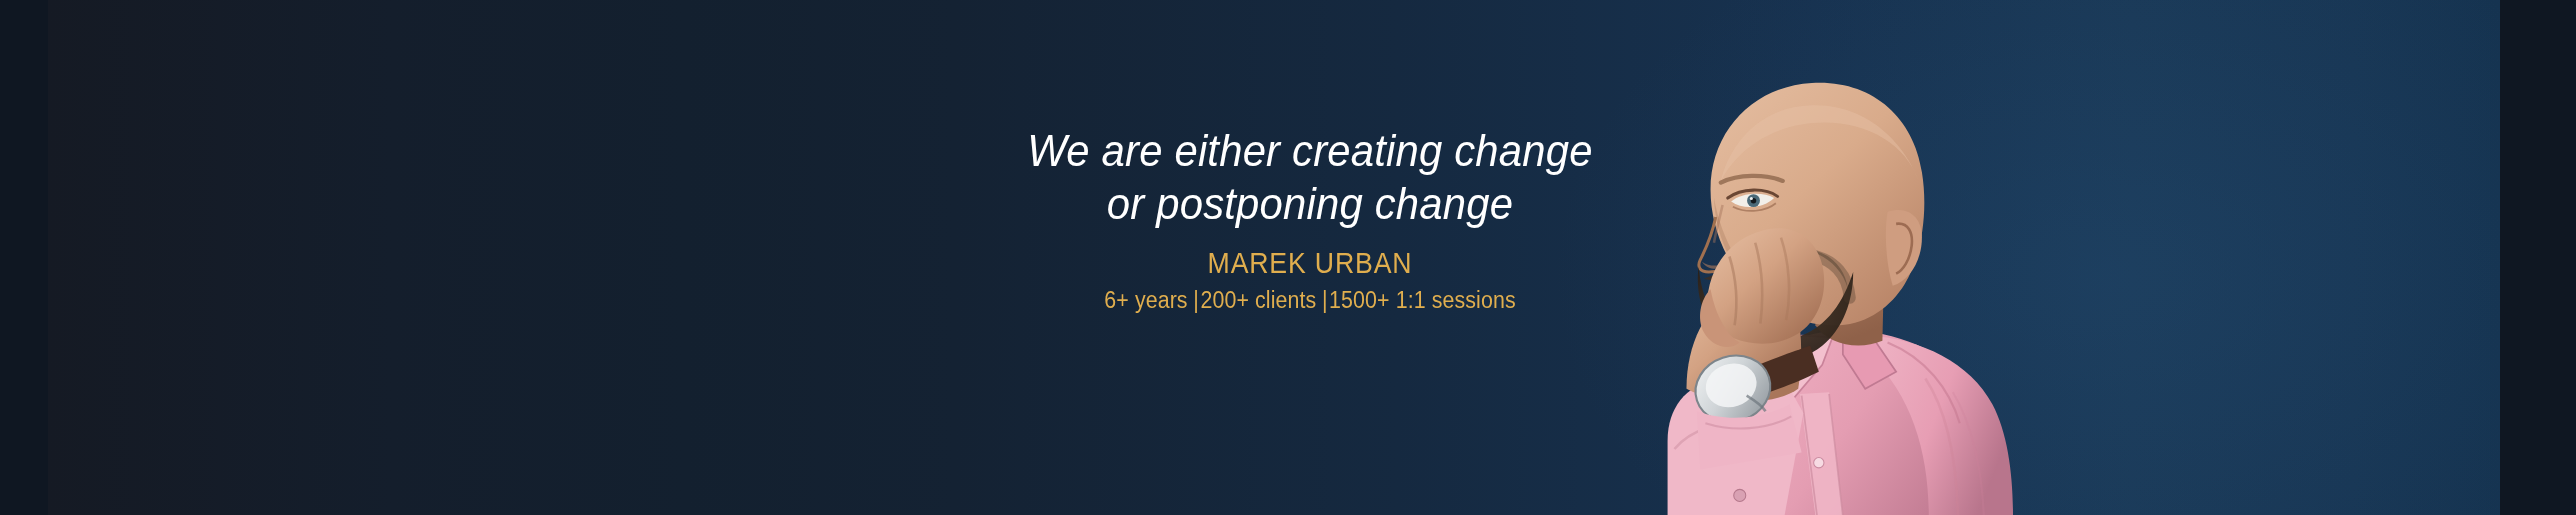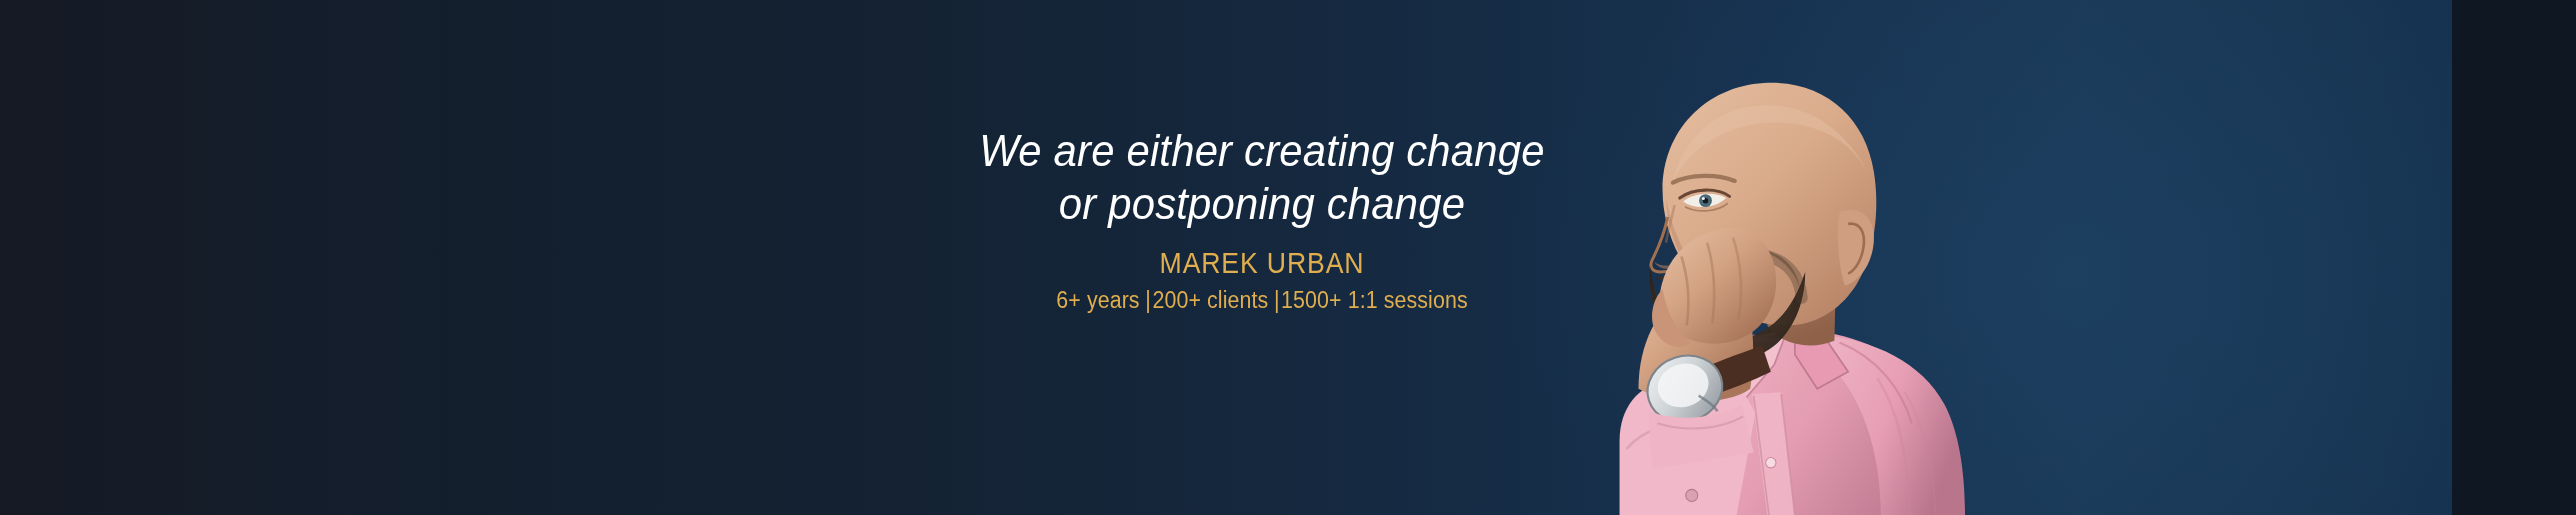--- a/index.html
+++ b/index.html
@@ -21,20 +21,21 @@
       linear-gradient(90deg,
         #151a24 0%,
         #141e2c 14%,
         #13202f 26%,
         #142233 37%,
         #152940 55%,
         #173250 72%,
         #1a3957 85%,
         #183654 94%,
         #153350 100%);
+    margin-left: 48px;
   }
 
   
   #banner::after {
     content: "";
     position: absolute;
     inset: 0;
     pointer-events: none;
     background: radial-gradient(ellipse 773px 532px at 2061px 275px,
                   rgba(40,86,128,0.22) 0%,

